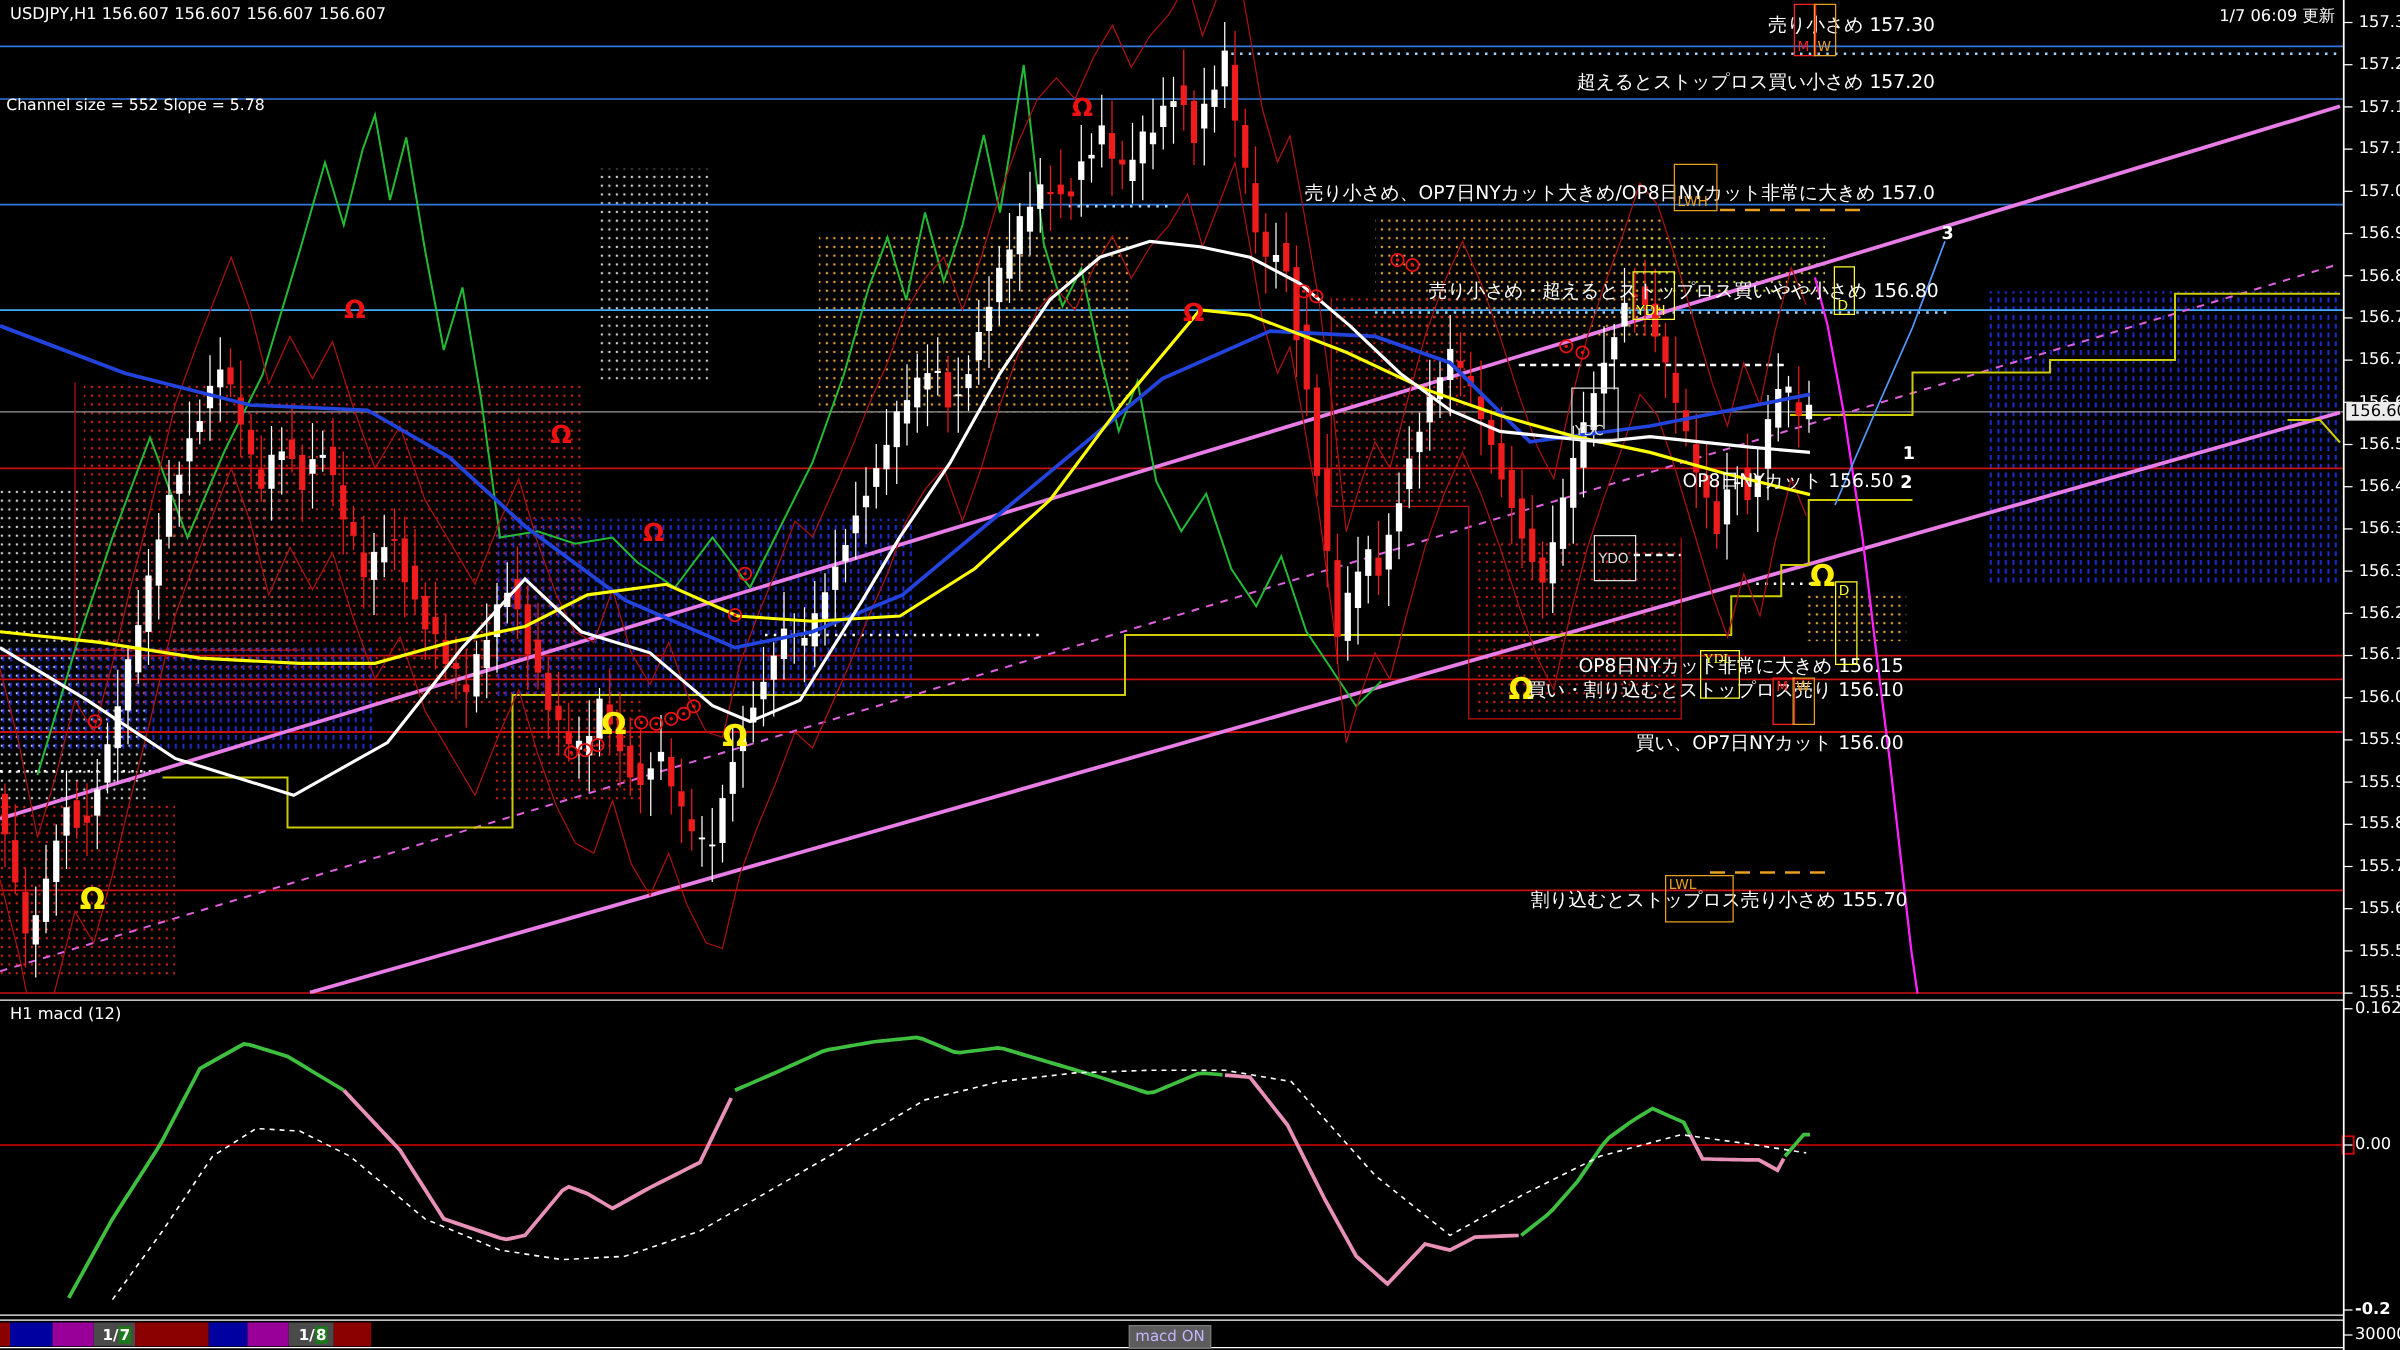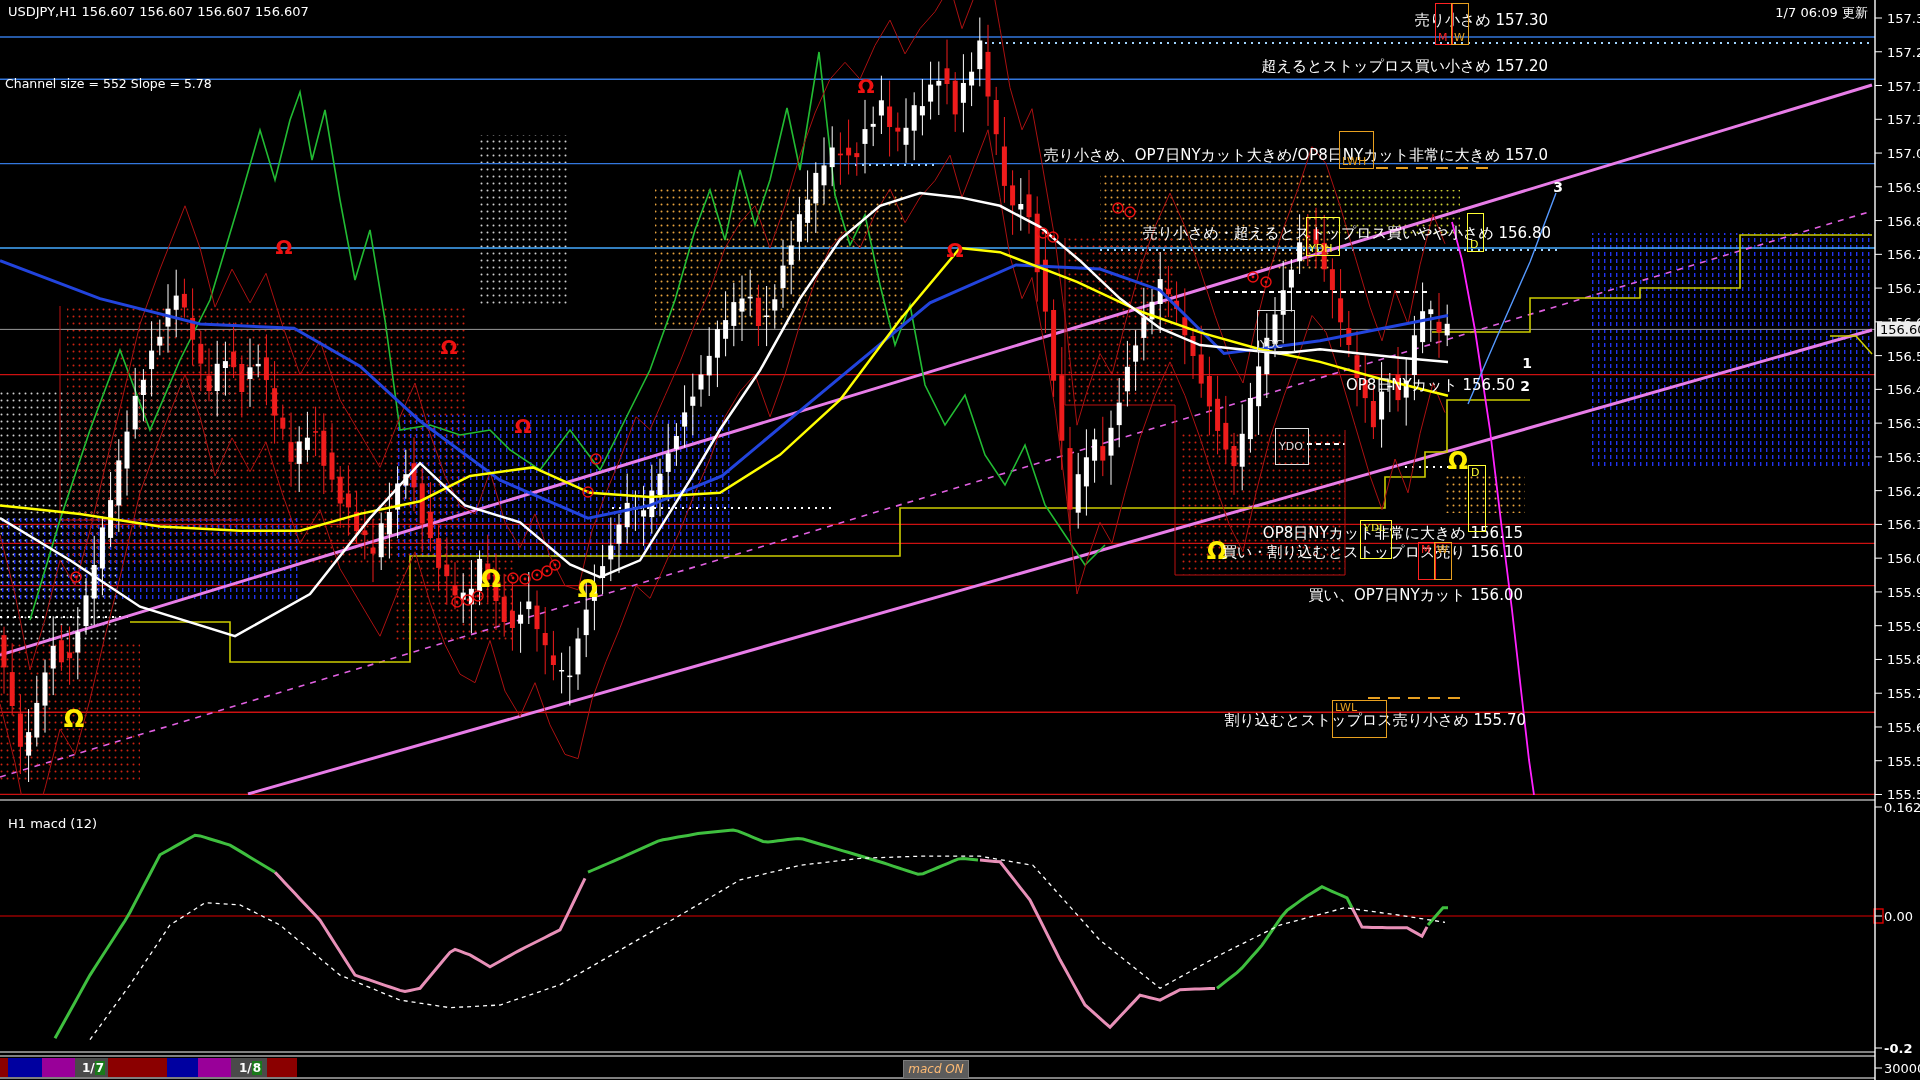--- a/index.html
+++ b/index.html
@@ -13,22 +13,22 @@
   .anno{color:#fff;font-size:15px;transform:translateY(-50%);}
   .anno.right{transform:translate(-100%,-50%);}
   .axis-label{color:#fff;font-size:13px;transform:translateY(-50%);}
   .cur-badge{background:#ececec;color:#000;font-size:13px;padding:0 3px;transform:translateY(-50%);}
   .macd-title{color:#fff;font-size:13px;}
   .obox{position:absolute;background:transparent;}
   .obox span{position:absolute;font-size:11px;line-height:11px;}
   .wave-label{color:#fff;font-size:14px;font-weight:bold;transform:translate(-50%,-50%);}
   .strip-label{color:#fff;font-size:12px;font-weight:bold;transform:translateY(-50%);}
   .strip-label .day{background:#1a7a1a;color:#fff;padding:0 1px;}
-  .macd-btn{position:absolute;background:#5c5c5c;border:1px solid #7a7a7a;color:#fdba74;
-            font-size:12px;text-align:center;line-height:16px;cursor:pointer;font-style:italic;}
+  .macd-btn{position:absolute;background:#5c5c5c;border:1px solid #7a7a7a;color:#c4b5fd;
+            font-size:12px;text-align:center;line-height:16px;cursor:pointer;}
 </style>
 </head>
 <body>
 
 <div id="stage">
   <svg id="chart-svg" width="1920" height="1080">
       <defs>
         <clipPath id="paneClip">
           <rect x="0" y="0" width="1875" height="795"></rect>
         </clipPath>
@@ -543,21 +543,21 @@
       <line x1="1875" y1="794.4900000000067" x2="1882" y2="794.4900000000067" stroke="#fff" stroke-width="1"></line>
       <line x1="1875" y1="807" x2="1882" y2="807" stroke="#fff" stroke-width="1"></line>
       <line x1="1875" y1="916" x2="1882" y2="916" stroke="#fff" stroke-width="1"></line>
       <line x1="1875" y1="1048" x2="1882" y2="1048" stroke="#fff" stroke-width="1"></line>
       <line x1="1875" y1="1068" x2="1882" y2="1068" stroke="#fff" stroke-width="1"></line>
     </svg>
 
   <div class="ovl hdr" style="left:8px;top:4px;">USDJPY,H1  156.607 156.607 156.607 156.607</div>
   <div class="ovl hdr" style="right:52px;top:4px;">1/7 06:09 更新</div>
   <div class="ovl chaninfo" style="left:5px;top:76px;">Channel size = 552 Slope = 5.78</div>
-  <div class="ovl macd-title" style="left:8px;top:804px;margin-top:12px;">H1  macd (12)</div>
+  <div class="ovl macd-title" style="left:8px;top:804px;">H1  macd (12)</div>
   <div class="macd-btn" style="left:903px;top:1060px;width:64px;height:17px;">macd ON</div>
   <div id="overlays">
       <div class="ovl axis-label" style="left:1887px;top:18px;">157.345</div>
       <div class="ovl axis-label" style="left:1887px;top:52px;">157.265</div>
       <div class="ovl axis-label" style="left:1887px;top:86px;">157.185</div>
       <div class="ovl axis-label" style="left:1887px;top:119px;">157.105</div>
       <div class="ovl axis-label" style="left:1887px;top:153px;">157.025</div>
       <div class="ovl axis-label" style="left:1887px;top:187px;">156.945</div>
       <div class="ovl axis-label" style="left:1887px;top:221px;">156.865</div>
       <div class="ovl axis-label" style="left:1887px;top:254px;">156.785</div>

